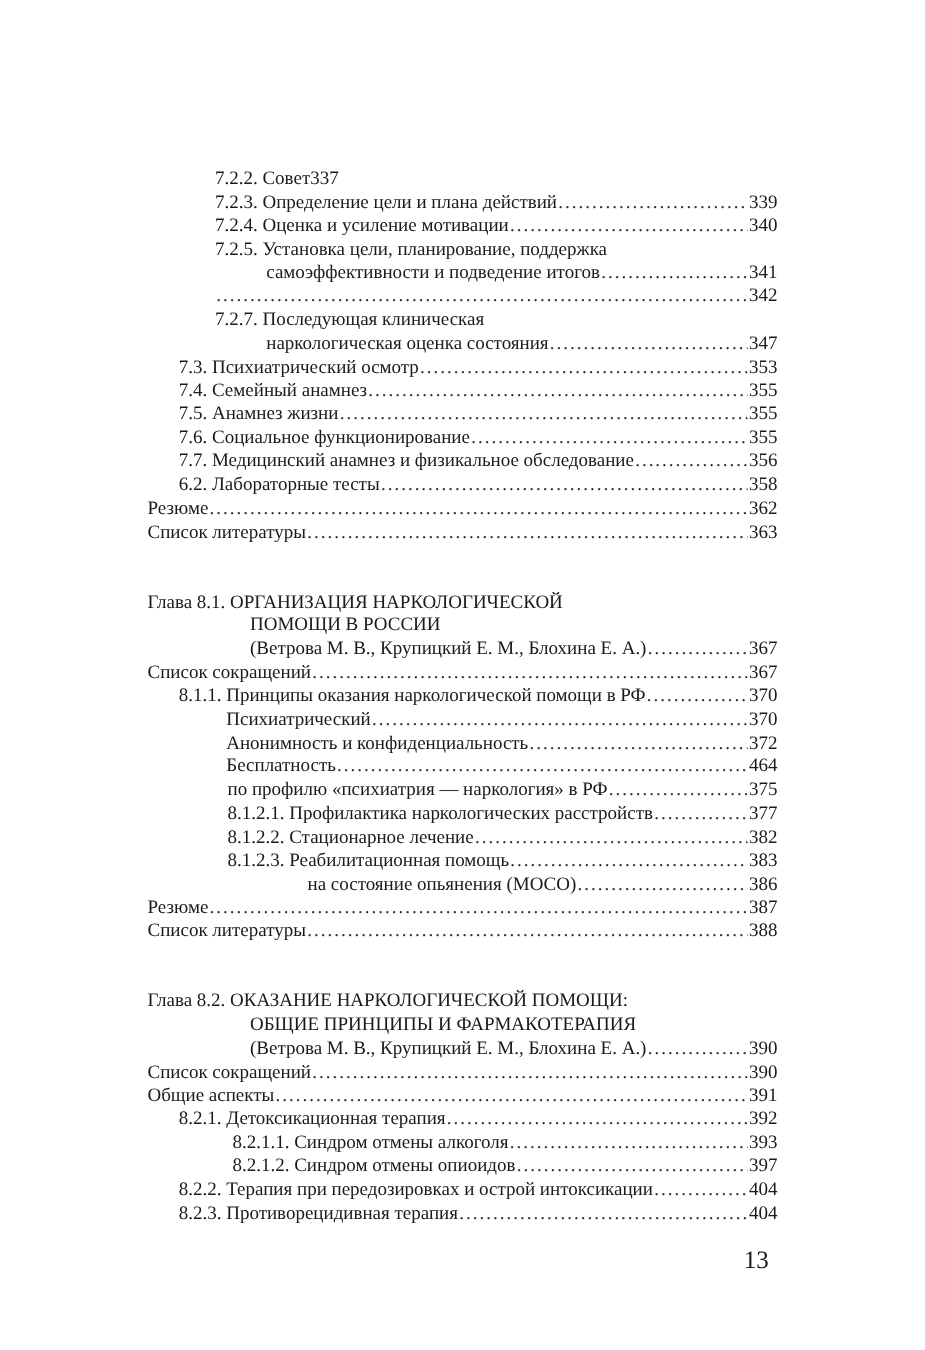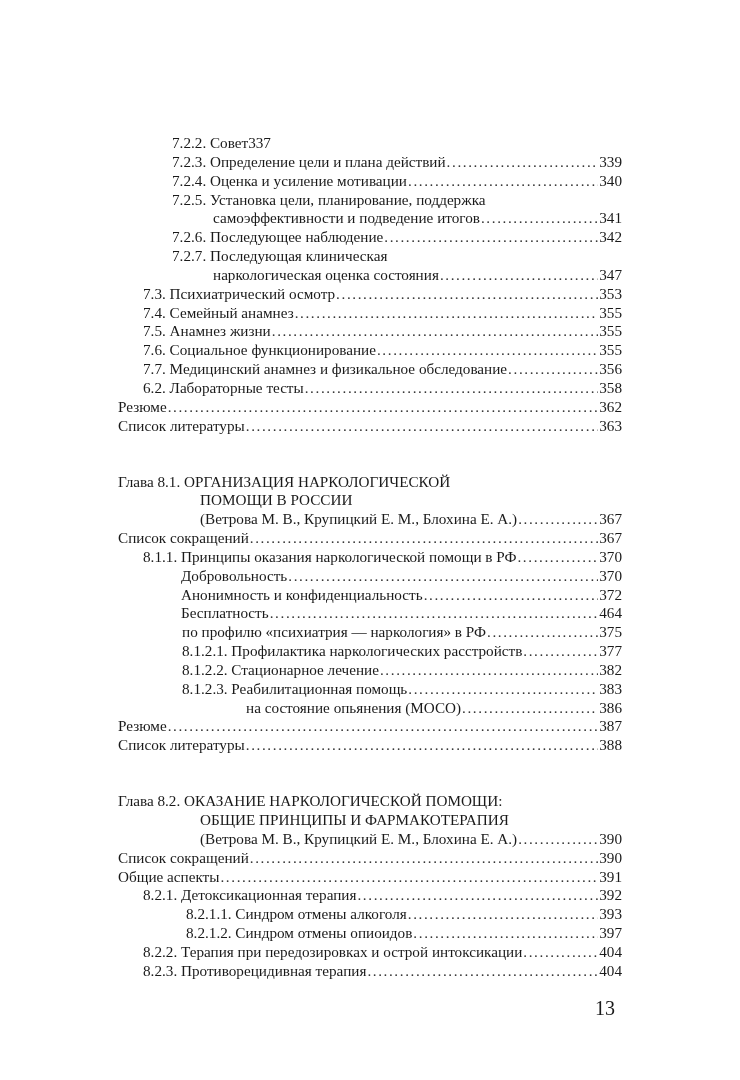--- a/index.html
+++ b/index.html
@@ -36,21 +36,20 @@
     </div>
   <div class="row nodots" style="padding-left:54px">
       <span class="txt">7.2.5. Установка цели, планирование, поддержка</span>
     </div>
   <div class="row" style="padding-left:95px">
       <span class="txt">самоэффективности и подведение итогов</span>
       <span class="dots"></span>
       <span class="pg">341</span>
     </div>
   <div class="row" style="padding-left:54px">
-      <span class="txt">7.2.6. Последующее наблюдение</span>
       <span class="dots"></span>
       <span class="pg">342</span>
     </div>
   <div class="row nodots" style="padding-left:54px">
       <span class="txt">7.2.7. Последующая клиническая</span>
     </div>
   <div class="row" style="padding-left:95px">
       <span class="txt">наркологическая оценка состояния</span>
       <span class="dots"></span>
       <span class="pg">347</span>
@@ -113,21 +112,21 @@
       <span class="txt">Список сокращений</span>
       <span class="dots"></span>
       <span class="pg">367</span>
     </div>
   <div class="row" style="padding-left:25px">
       <span class="txt">8.1.1. Принципы оказания наркологической помощи в РФ</span>
       <span class="dots"></span>
       <span class="pg">370</span>
     </div>
   <div class="row" style="padding-left:63px">
-      <span class="txt">Добровольность</span>
+      <span class="txt">Психиатрический</span>
       <span class="dots"></span>
       <span class="pg">370</span>
     </div>
   <div class="row" style="padding-left:63px">
       <span class="txt">Анонимность и конфиденциальность</span>
       <span class="dots"></span>
       <span class="pg">372</span>
     </div>
   <div class="row" style="padding-left:63px">
       <span class="txt">Бесплатность</span>

